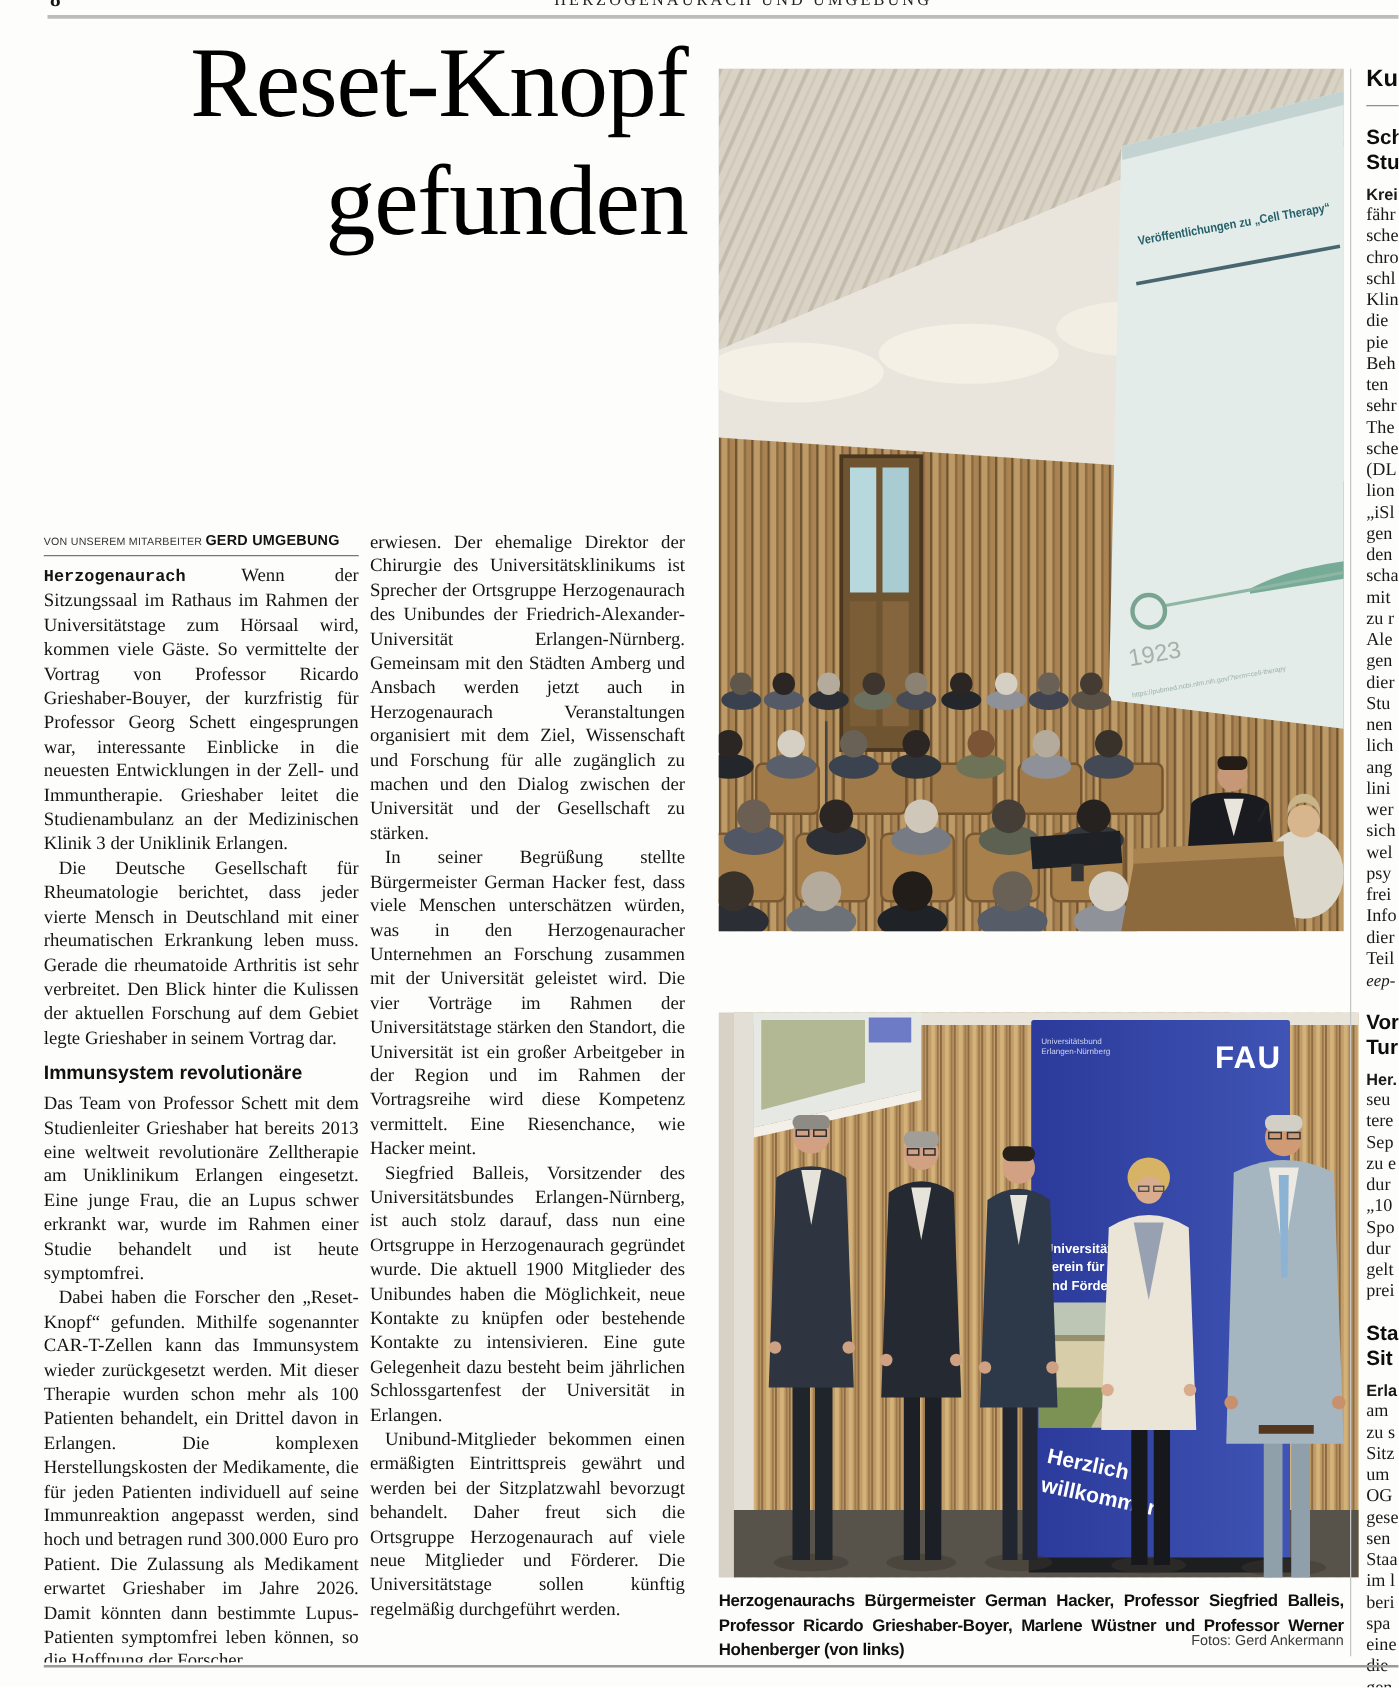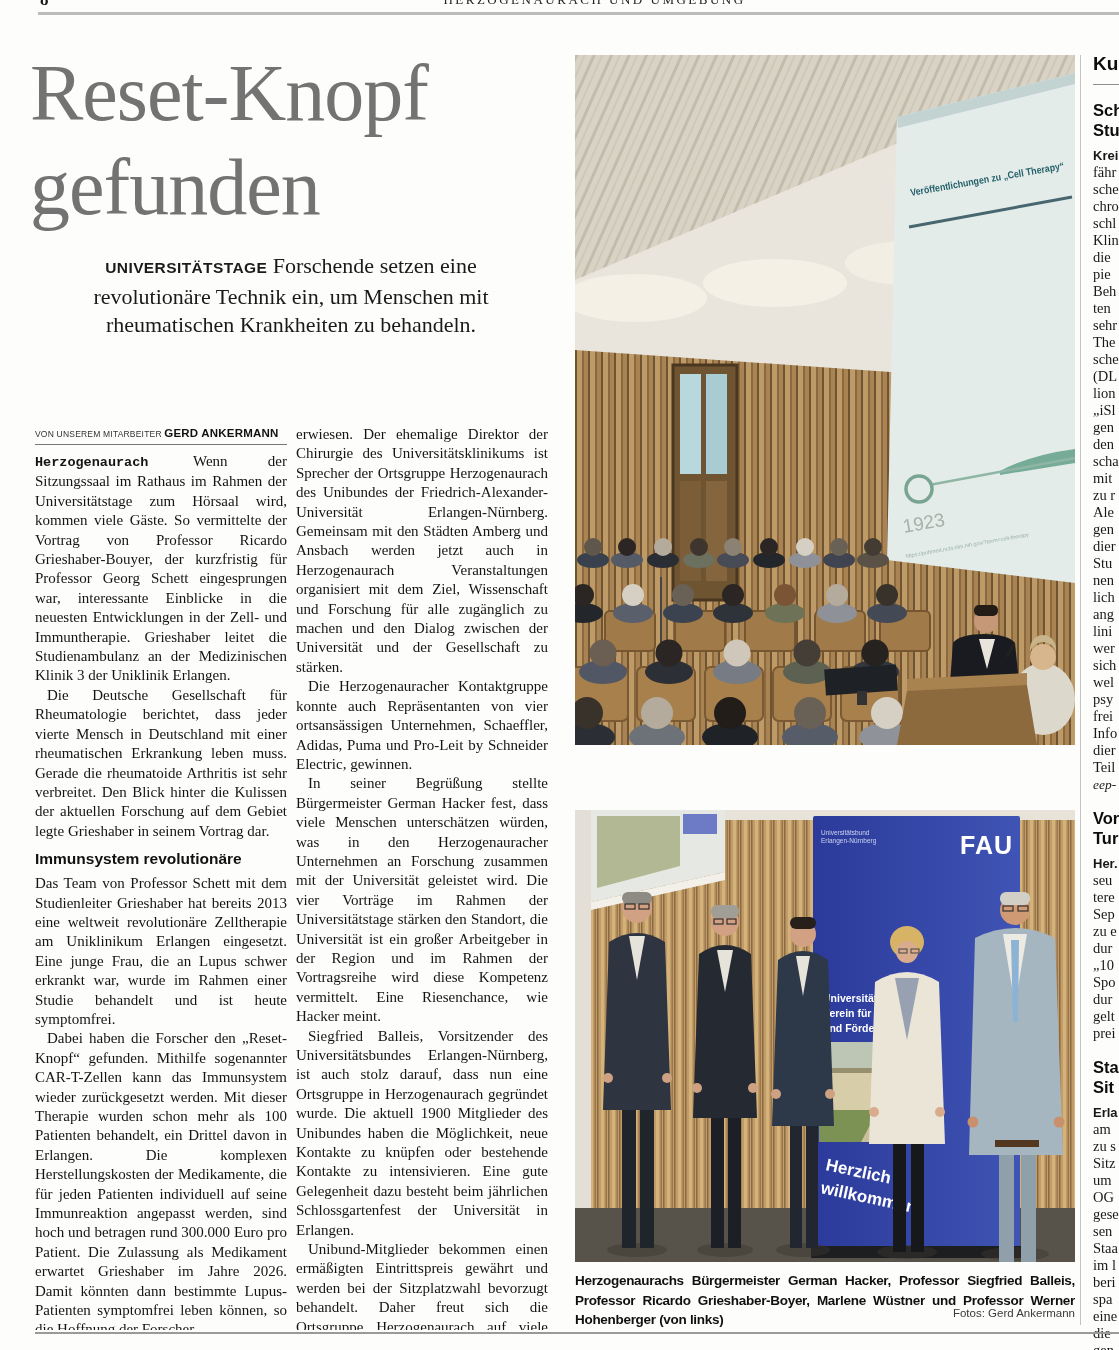--- a/index.html
+++ b/index.html
@@ -8,22 +8,22 @@
   .abs{position:absolute;}
 
   
   .page-number{left:40px;top:-10px;font:bold 17px "Liberation Serif",serif;}
   .masthead{left:70px;top:-8px;width:1049px;text-align:center;font:13px "Liberation Serif",serif;
             letter-spacing:2.5px;color:#222;}
   .top-rule{left:38px;right:0;top:12px;height:3px;background:#bcbcbc;}
   .bottom-rule{left:35px;right:0;top:1332px;height:2px;background:#9a9a9a;}
 
   
-  .headline{left:30px;top:46px;width:520px;text-align:left;font-family:"Liberation Serif",serif;
-            font-size:80px;line-height:94px;font-weight:400;color:#737373;letter-spacing:-1px;}
+  .headline{left:30px;top:20px;width:520px;text-align:right;font-family:"Liberation Serif",serif;
+            font-size:80px;line-height:94px;font-weight:400;color:#000000;letter-spacing:-1px;}
   .standfirst{left:72px;top:252px;width:438px;text-align:center;font-size:22px;line-height:28.5px;color:#1a1a1a;}
   .kicker{font-family:"Liberation Sans","DejaVu Sans",sans-serif;font-weight:bold;font-size:15.5px;
           letter-spacing:.4px;}
 
   
   .byline{left:35px;top:423px;width:252px;white-space:nowrap;}
   .byline-prefix{font:8.5px "Liberation Sans",sans-serif;color:#333;letter-spacing:.2px;}
   .byline-author{font:bold 11.5px "Liberation Sans",sans-serif;color:#111;letter-spacing:.2px;}
   .byline-rule{left:35px;top:444px;width:252px;height:1px;background:#777;}
 
@@ -33,21 +33,21 @@
   .col2{left:296px;top:425px;height:905px;}
   .para{font-size:15px;line-height:19.4px;text-align:justify;text-indent:12px;color:#141414;}
   .para b{font-family:Liberation Mono, monospace;font-size:13.5px;}
   .noindent{text-indent:0;}
   .subhead{font:bold 15.5px/18px "Liberation Sans",sans-serif;text-indent:0;text-align:left;
            margin:9px 0 6px;color:#111;}
 
   
   .photo-box{background:#d8d2c6;}
   .photo1{left:575px;top:55px;width:500px;height:690px;}
-  .photo2{left:575px;top:810px;width:396px;height:452px;}
+  .photo2{left:575px;top:810px;width:396px;height:452px;padding-left:12px;}
   .caption{font:bold 13.5px/19.5px "Liberation Sans","DejaVu Sans",sans-serif;letter-spacing:-0.3px;
            text-align:justify;color:#101010;}
   .caption1{left:575px;top:752px;width:500px;}
   .caption2{left:575px;top:1271px;width:500px;height:60px;}
   .credit{position:absolute;right:0;bottom:12px;font:11.5px "Liberation Sans",sans-serif;
           font-weight:normal;letter-spacing:0;color:#3a3a3a;margin-top:36px;}
 
   
   .sidebar-rule-v{left:1080px;top:55px;width:1px;height:1270px;background:#c4c4c4;}
   .sidebar{left:1093px;top:52px;width:140px;}
@@ -65,35 +65,33 @@
 <body>
 
 <div class="page">
 
   <div class="abs page-number">8</div>
   <div class="abs masthead">HERZOGENAURACH UND UMGEBUNG</div>
   <div class="abs top-rule"></div>
 
   <div class="abs headline">Reset-Knopf gefunden</div>
 
-  <div class="abs standfirst"><span class="kicker">UNIVERSITÄTSTAGE</span><span> Forschende setzen eine revolutionäre Technik ein, um Menschen mit rheumatischen Krankheiten zu behandeln.</span></div>
-
-  <div class="abs byline"><span class="byline-prefix">VON UNSEREM MITARBEITER </span><span class="byline-author">GERD ANKERMANN</span></div>
+
+  <div class="abs byline"><span class="byline-prefix">VON UNSEREM MITARBEITER </span><span class="byline-author">GERD UMGEBUNG</span></div>
   <div class="abs byline-rule"></div>
 
   <div class="abs col col1">
       <div class="para noindent"><b>Herzogenaurach </b>Wenn der Sitzungssaal im Rathaus im Rahmen der Universitätstage zum Hörsaal wird, kommen viele Gäste. So vermittelte der Vortrag von Professor Ricardo Grieshaber-Bouyer, der kurzfristig für Professor Georg Schett eingesprungen war, interessante Einblicke in die neuesten Entwicklungen in der Zell- und Immuntherapie. Grieshaber leitet die Studienambulanz an der Medizinischen Klinik 3 der Uniklinik Erlangen.</div>
       <div class="para">Die Deutsche Gesellschaft für Rheumatologie berichtet, dass jeder vierte Mensch in Deutschland mit einer rheumatischen Erkrankung leben muss. Gerade die rheumatoide Arthritis ist sehr verbreitet. Den Blick hinter die Kulissen der aktuellen Forschung auf dem Gebiet legte Grieshaber in seinem Vortrag dar.</div>
       <div class="para subhead">Immunsystem revolutionäre</div>
       <div class="para noindent">Das Team von Professor Schett mit dem Studienleiter Grieshaber hat bereits 2013 eine weltweit revolutionäre Zelltherapie am Uniklinikum Erlangen eingesetzt. Eine junge Frau, die an Lupus schwer erkrankt war, wurde im Rahmen einer Studie behandelt und ist heute symptomfrei.</div>
       <div class="para">Dabei haben die Forscher den „Reset-Knopf“ gefunden. Mithilfe sogenannter CAR-T-Zellen kann das Immunsystem wieder zurückgesetzt werden. Mit dieser Therapie wurden schon mehr als 100 Patienten behandelt, ein Drittel davon in Erlangen. Die komplexen Herstellungskosten der Medikamente, die für jeden Patienten individuell auf seine Immunreaktion angepasst werden, sind hoch und betragen rund 300.000 Euro pro Patient. Die Zulassung als Medikament erwartet Grieshaber im Jahre 2026. Damit könnten dann bestimmte Lupus-Patienten symptomfrei leben können, so die Hoffnung der Forscher.</div>
     </div>
   <div class="abs col col2">
       <div class="para noindent">erwiesen. Der ehemalige Direktor der Chirurgie des Universitätsklinikums ist Sprecher der Ortsgruppe Herzogenaurach des Unibundes der Friedrich-Alexander-Universität Erlangen-Nürnberg. Gemeinsam mit den Städten Amberg und Ansbach werden jetzt auch in Herzogenaurach Veranstaltungen organisiert mit dem Ziel, Wissenschaft und Forschung für alle zugänglich zu machen und den Dialog zwischen der Universität und der Gesellschaft zu stärken.</div>
-      <div class="para">Die Herzogenauracher Kontaktgruppe konnte auch Repräsentanten von vier ortsansässigen Unternehmen, Schaeffler, Adidas, Puma und Pro-Leit by Schneider Electric, gewinnen.</div>
       <div class="para">In seiner Begrüßung stellte Bürgermeister German Hacker fest, dass viele Menschen unterschätzen würden, was in den Herzogenauracher Unternehmen an Forschung zusammen mit der Universität geleistet wird. Die vier Vorträge im Rahmen der Universitätstage stärken den Standort, die Universität ist ein großer Arbeitgeber in der Region und im Rahmen der Vortragsreihe wird diese Kompetenz vermittelt. Eine Riesenchance, wie Hacker meint.</div>
       <div class="para">Siegfried Balleis, Vorsitzender des Universitätsbundes Erlangen-Nürnberg, ist auch stolz darauf, dass nun eine Ortsgruppe in Herzogenaurach gegründet wurde. Die aktuell 1900 Mitglieder des Unibundes haben die Möglichkeit, neue Kontakte zu knüpfen oder bestehende Kontakte zu intensivieren. Eine gute Gelegenheit dazu besteht beim jährlichen Schlossgartenfest der Universität in Erlangen.</div>
       <div class="para">Unibund-Mitglieder bekommen einen ermäßigten Eintrittspreis gewährt und werden bei der Sitzplatzwahl bevorzugt behandelt. Daher freut sich die Ortsgruppe Herzogenaurach auf viele neue Mitglieder und Förderer. Die Universitätstage sollen künftig regelmäßig durchgeführt werden.</div>
     </div>
 
   <div class="abs photo-box photo1">
     <svg viewBox="0 0 500 690" width="500" height="690">
       <defs>
         <pattern id="wood1" width="13" height="20" patternUnits="userSpaceOnUse">
           <rect width="13" height="20" fill="#b08c58"></rect>

